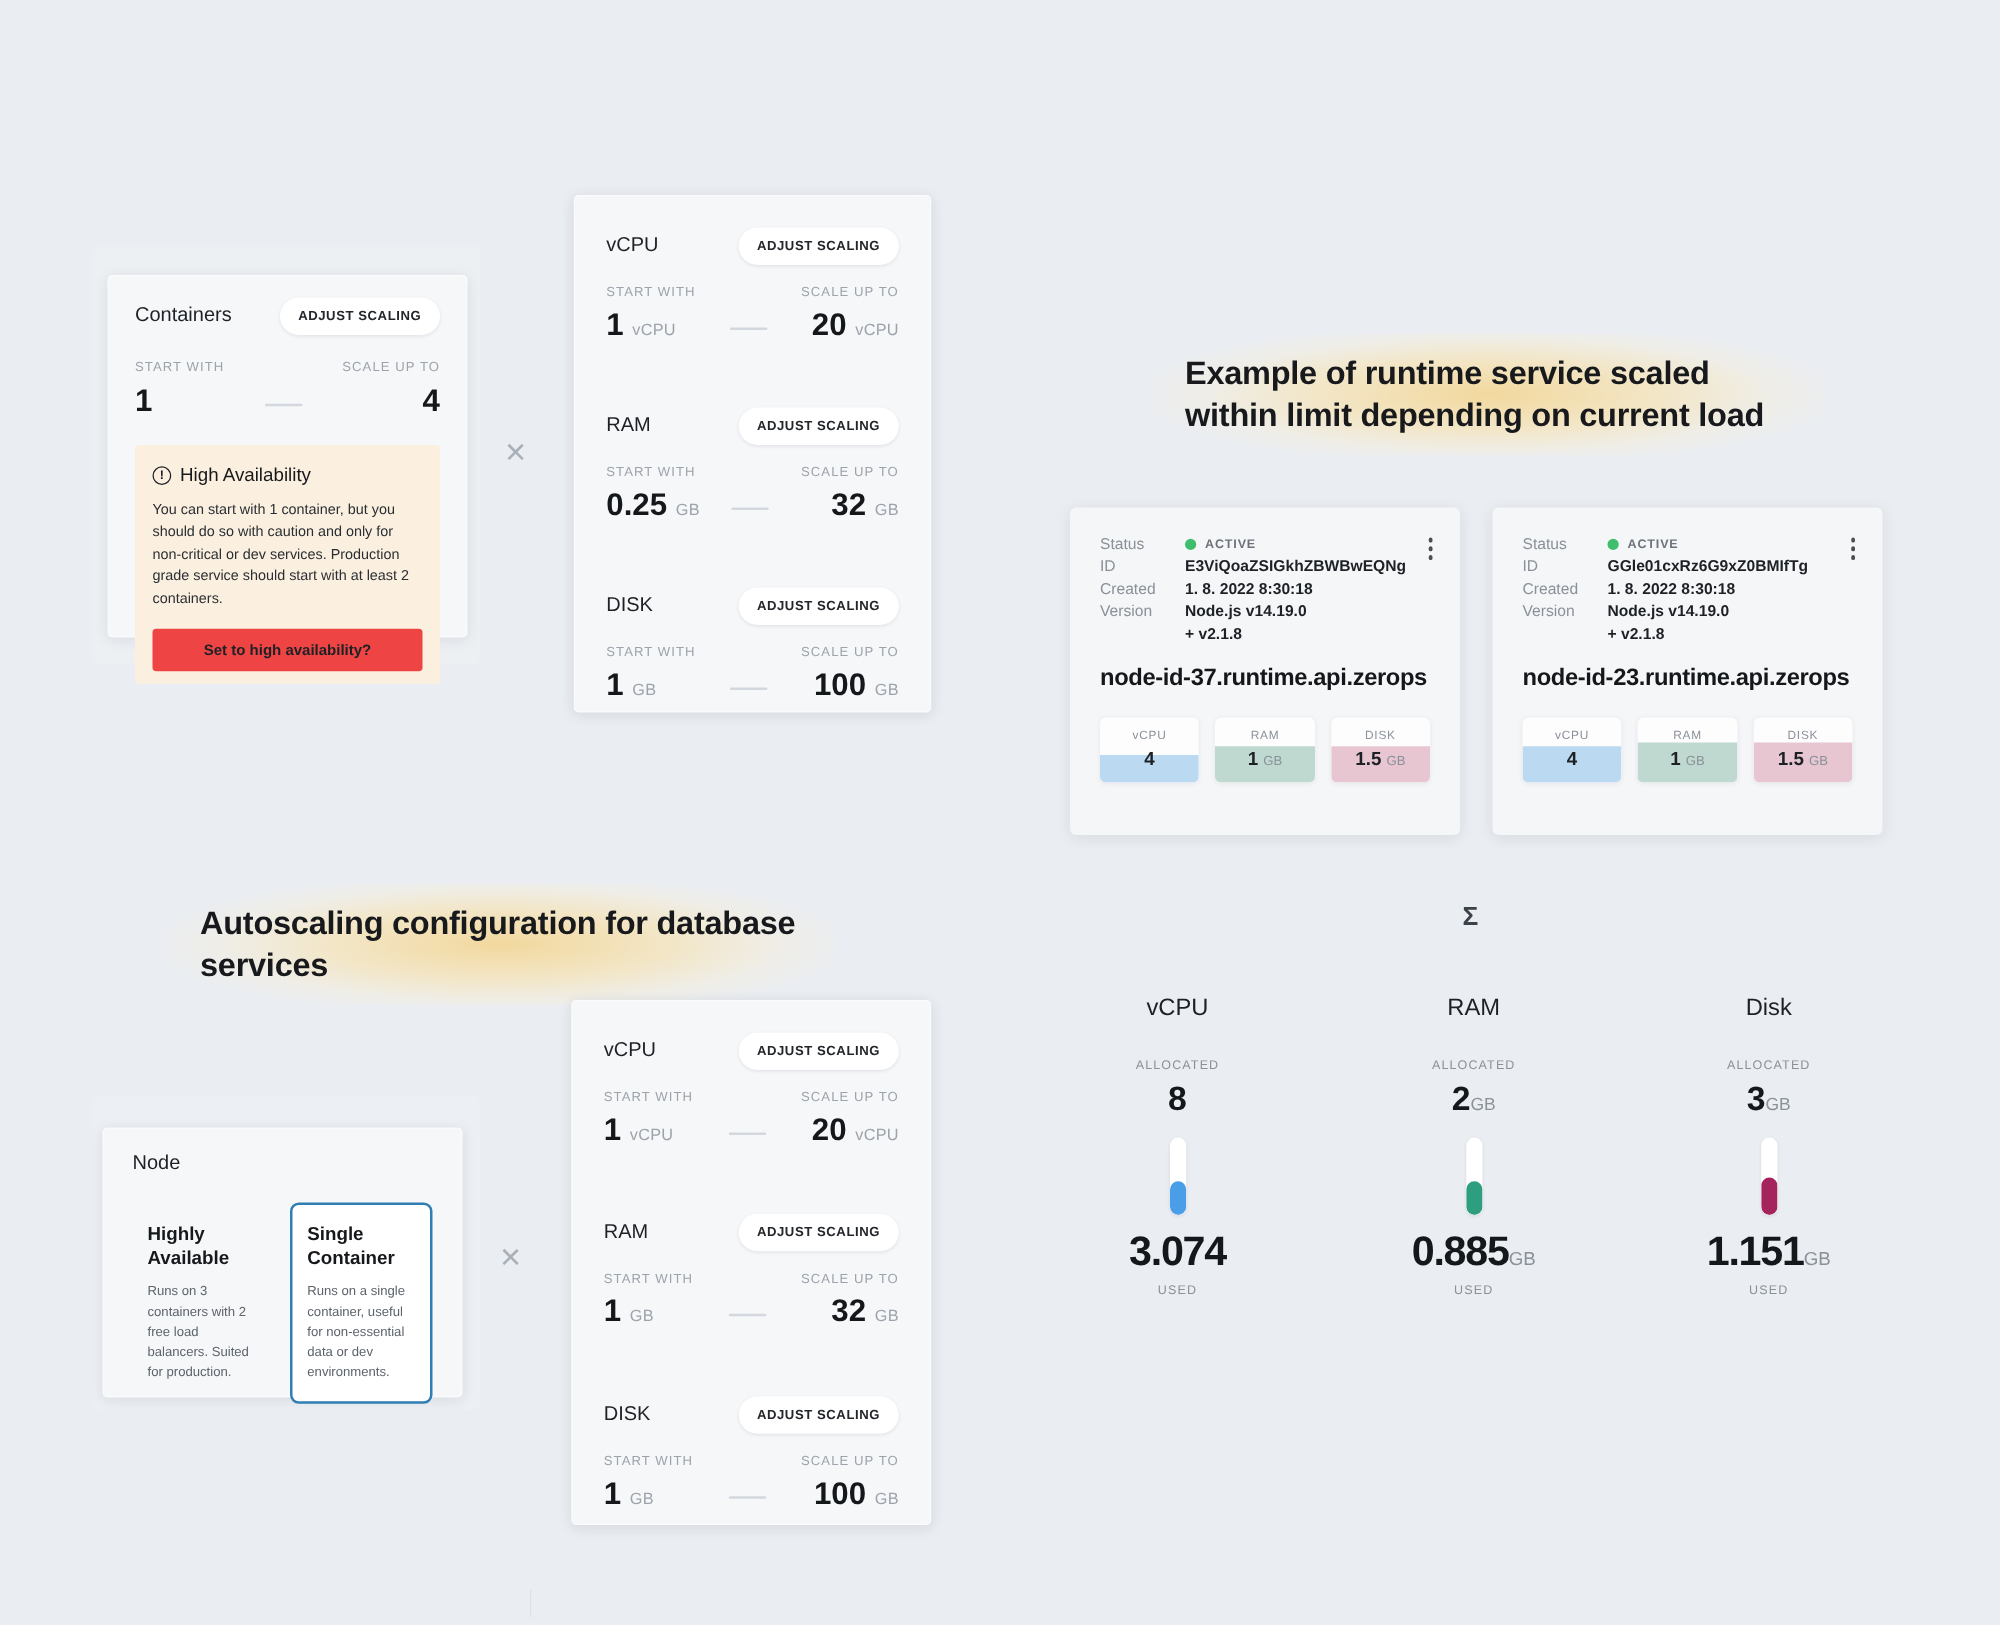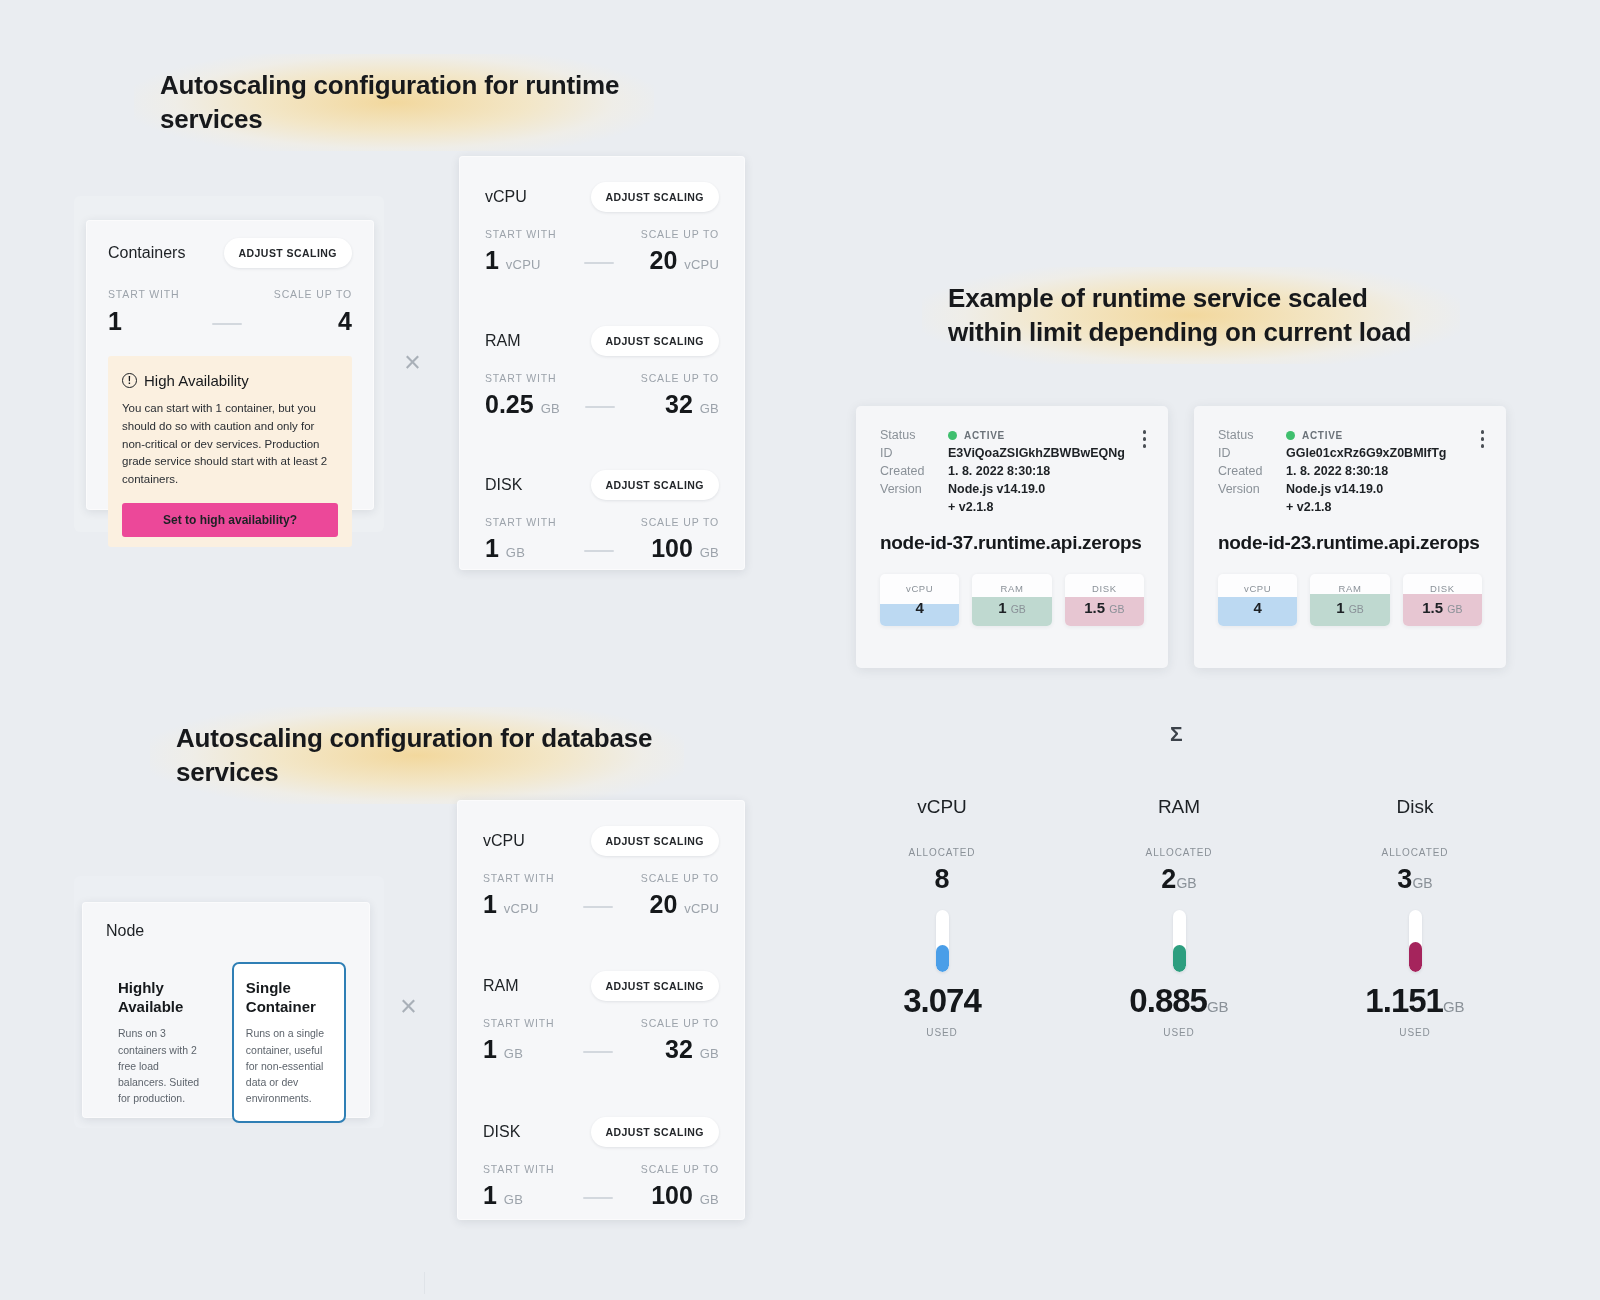--- a/index.html
+++ b/index.html
@@ -74,21 +74,21 @@
 
   .row-head { display: flex; align-items: center; justify-content: space-between; }
   .row-vals { display: flex; align-items: flex-end; justify-content: space-between; }
 
   
   .ha-box { background: #fbf0e0; border-radius: 3px; padding: 16px 14px 10px; }
   .ha-title { display: flex; align-items: center; gap: 7px; font-size: 15px; color: #17191c; }
   .ha-body { font-size: 11.5px; line-height: 1.55; color: #2a2e33; margin-top: 11px; }
   .ha-cta {
     margin-top: 14px;
-    background: #ec4899;
+    background: #ef4444;
     border-radius: 3px;
     text-align: center;
     font-size: 12px;
     font-weight: bold;
     color: #1d2125;
     padding: 10px 8px;
   }
   .warn-ico {
     width: 15px; height: 15px; border-radius: 50%;
     border: 1.6px solid #1d2125;
@@ -176,23 +176,22 @@
   .sum-used-val .u { font-size: 15px; font-weight: normal; color: #8a9198; letter-spacing: 0; }
   .sum-used-lbl { font-size: 10px; letter-spacing: 0.9px; color: #8a9198; margin-top: 10px; }
 
   .tiny-tick { position: absolute; width: 1px; height: 22px; background: #dfe3e8; }
 </style>
 </head>
 <body>
 
 <div class="stage">
 
-  <div class="glow-heading" style="left:134px; top:54px; width:520px;">Autoscaling configuration for runtime services</div>
-
-  <div class="glow-heading" style="left:150px; top:707px; width:534px;">Autoscaling configuration for database services</div>
+
+  <div class="glow-heading" style="left:134px; top:707px; width:534px;">Autoscaling configuration for database services</div>
 
   <div class="glow-heading" style="left:922px; top:267px; width:538px;">Example of runtime service scaled within limit depending on current load</div>
 
   <div class="shell" style="left:74px; top:196px; width:310px; height:336px;"></div>
 
   <div class="inner-card" style="left:86px; top:220px; width:288px; height:290px; padding:18px 22px;">
     <div class="row-head">
       <div class="card-title">Containers</div>
       <div class="pill-btn">ADJUST SCALING</div>
     </div>

